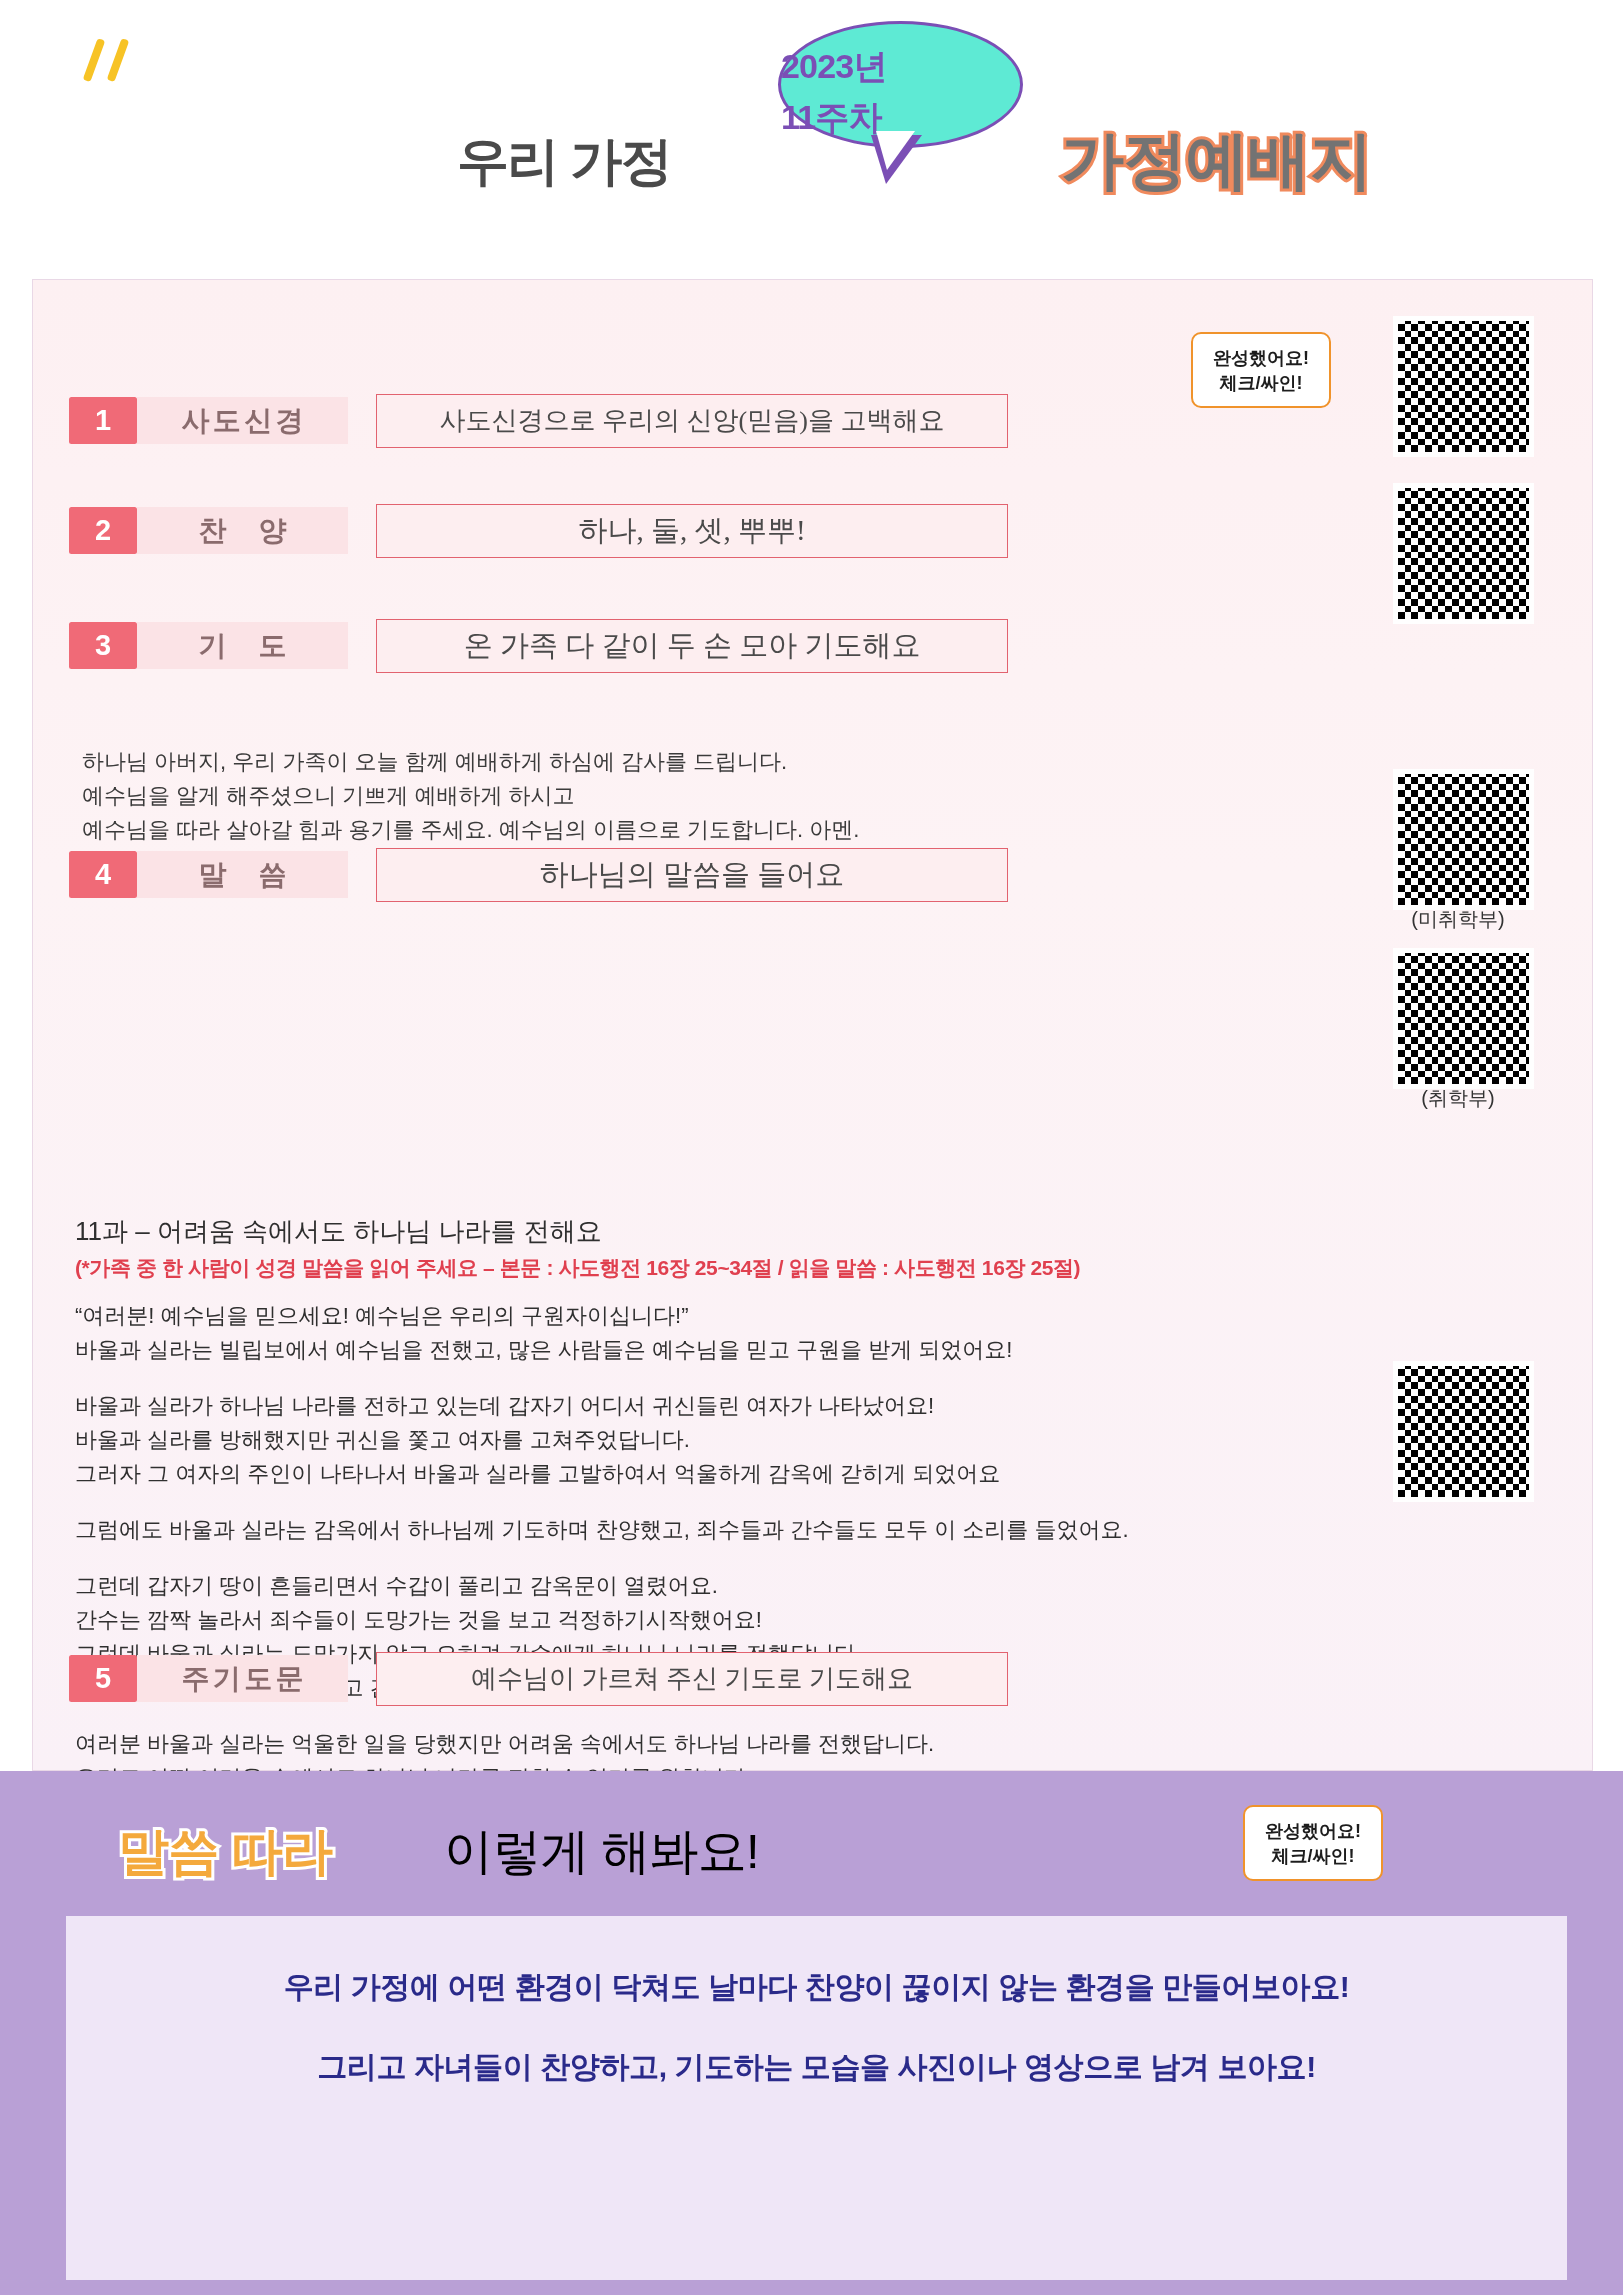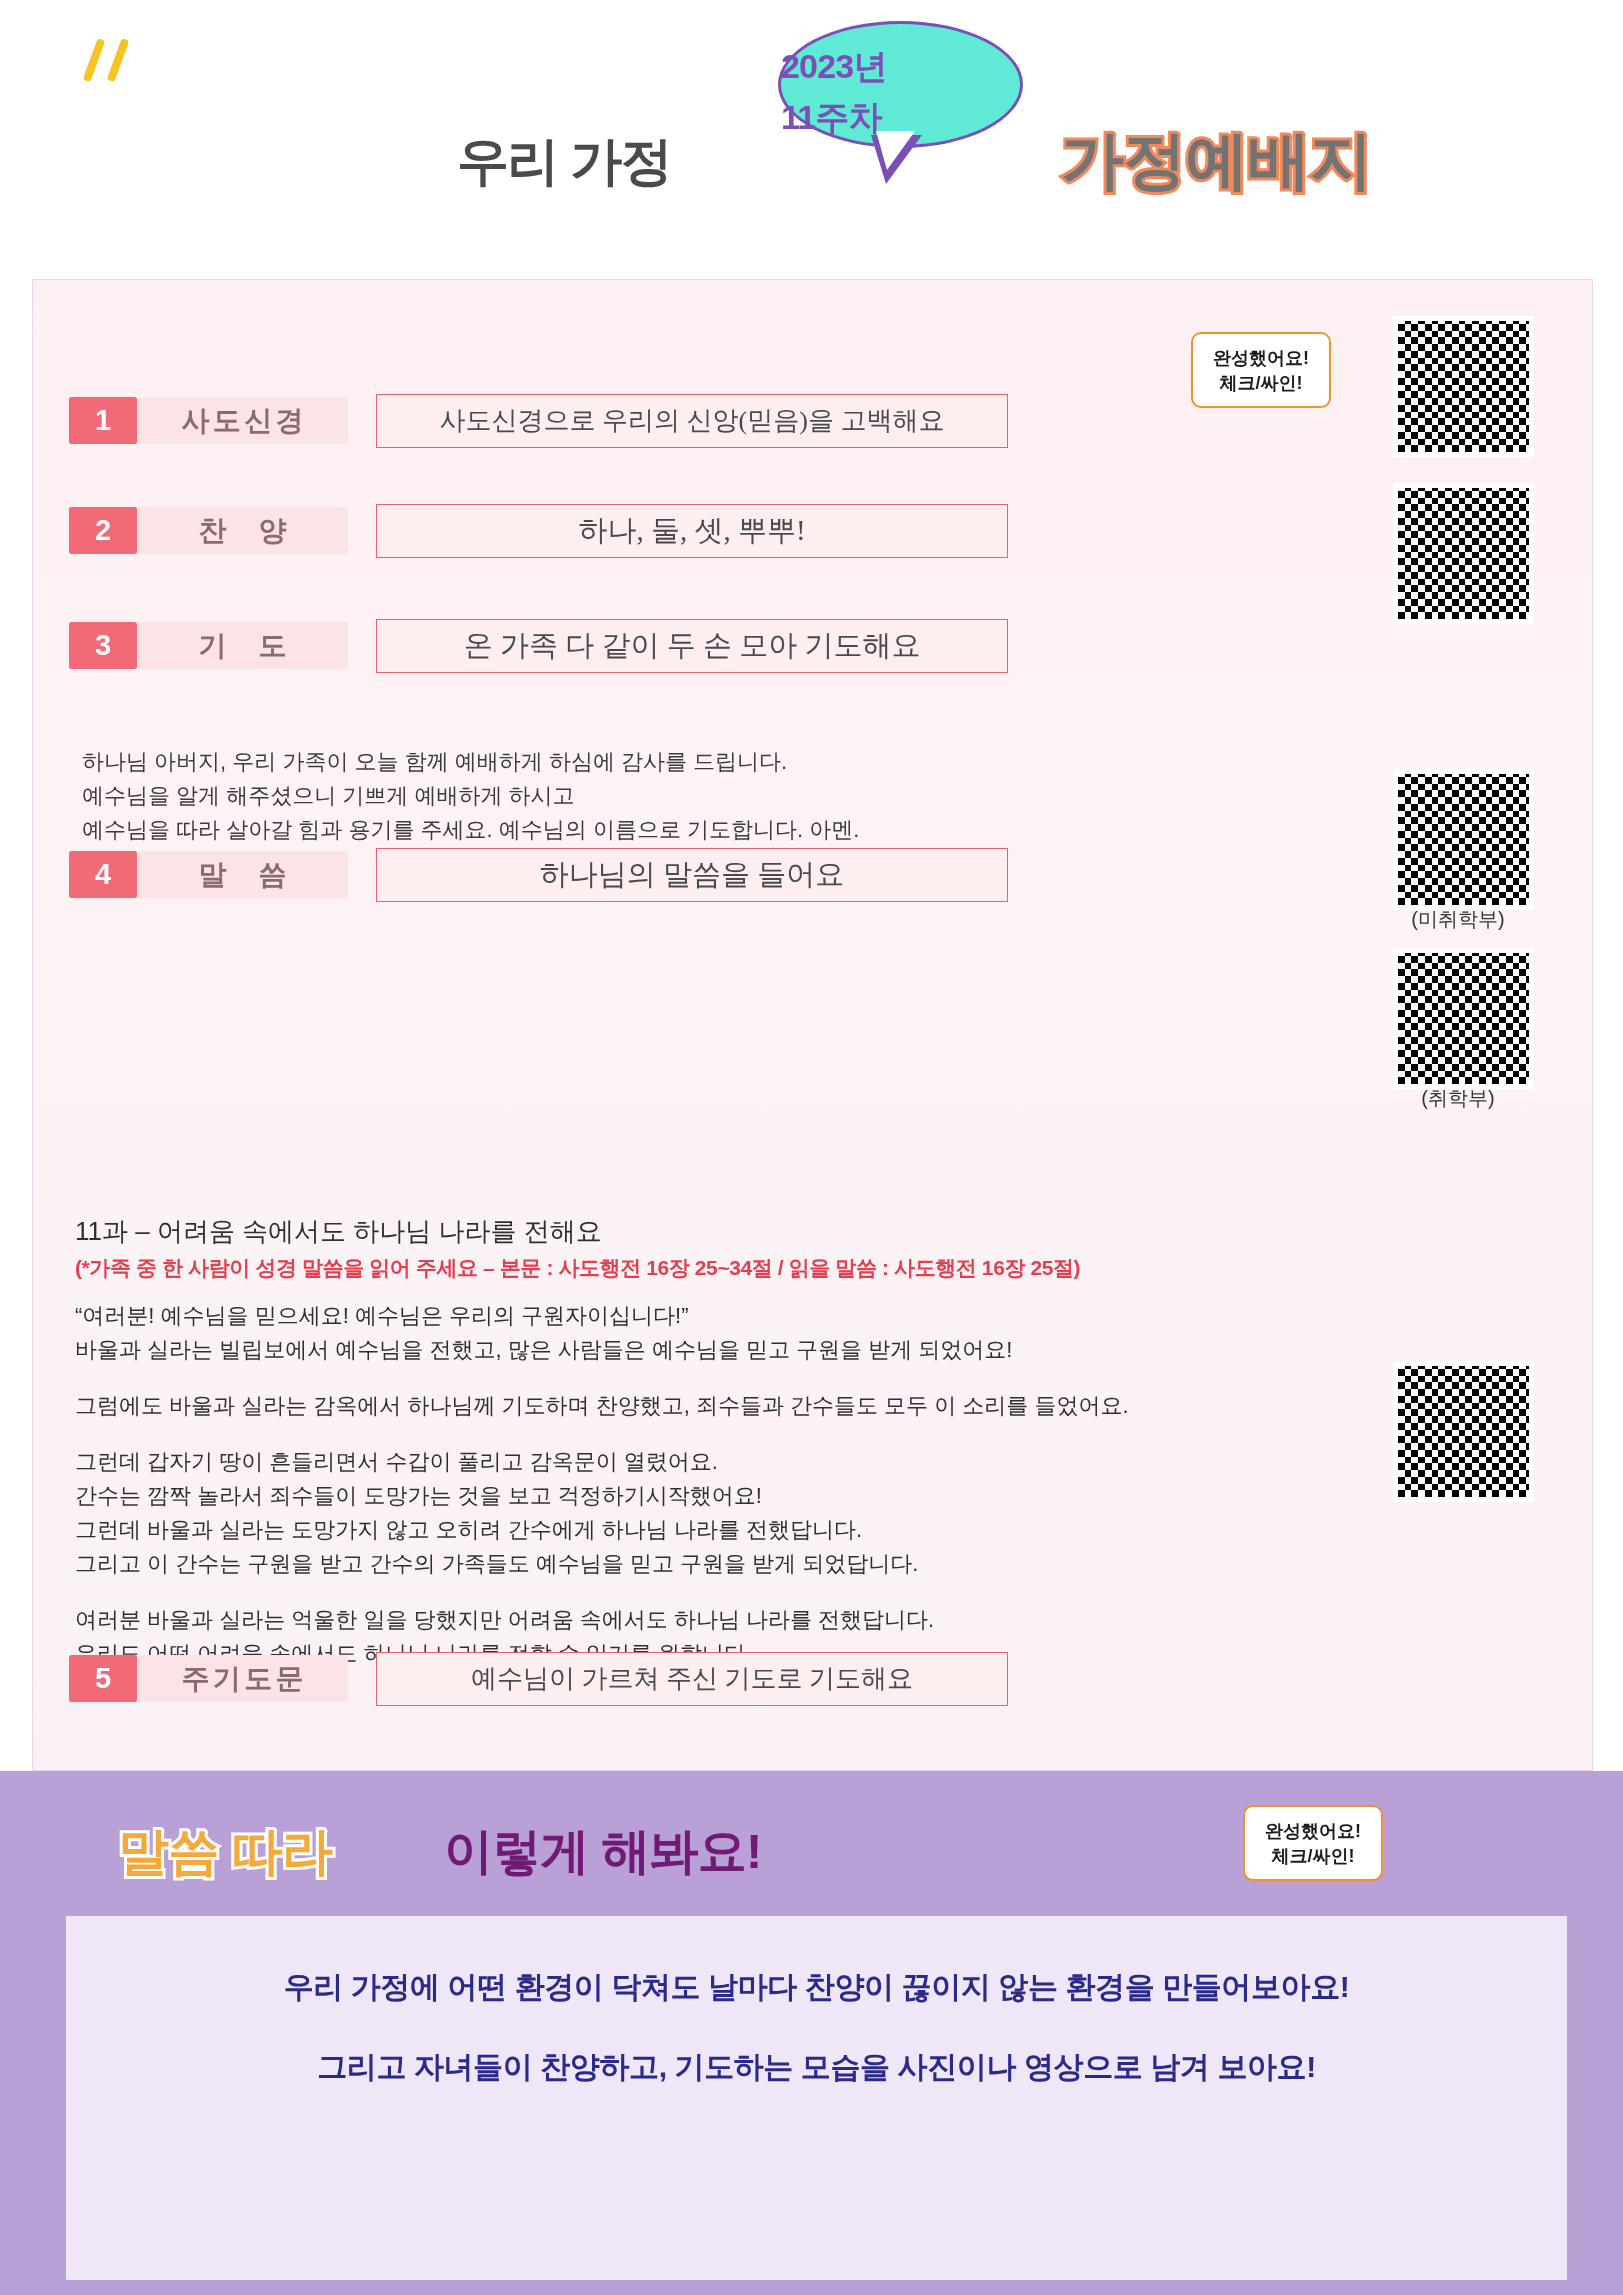--- a/index.html
+++ b/index.html
@@ -284,22 +284,22 @@
     color: #f4a93c;
     -webkit-text-stroke: 6px #ffffff;
     paint-order: stroke fill;
     letter-spacing: -0.8px;
   }
   .bottom-title-2 {
     position: absolute;
     left: 444px;
     top: 48px;
     font-size: 49px;
-    font-weight: bold;
-    color: #701a75;
+    font-weight: normal;
+    color: #000000;
     letter-spacing: -0.8px;
   }
   .bottom-check {
     position: absolute;
     left: 1243px;
     top: 34px;
   }
   .bottom-panel {
     position: absolute;
     left: 66px;
@@ -382,20 +382,23 @@
       <div class="rowlabel">말 씀</div>
       <div class="rowbox big">하나님의 말씀을 들어요</div>
     </div>
 
     <div class="lesson-title">11과 – 어려움 속에서도 하나님 나라를 전해요</div>
     <div class="lesson-sub">(*가족 중 한 사람이 성경 말씀을 읽어 주세요 – 본문 : 사도행전 16장 25~34절 / 읽을 말씀 : 사도행전 16장 25절)</div>
 
     <div class="body-text">
       <p style="white-space: pre-line;">“여러분! 예수님을 믿으세요! 예수님은 우리의 구원자이십니다!”
 바울과 실라는 빌립보에서 예수님을 전했고, 많은 사람들은 예수님을 믿고 구원을 받게 되었어요!</p>
+      <p style="white-space: pre-line;">바울과 실라가 하나님 나라를 전하고 있는데 갑자기 어디서 귀신들린 여자가 나타났어요!
+바울과 실라를 방해했지만 귀신을 쫓고 여자를 고쳐주었답니다.
+그러자 그 여자의 주인이 나타나서 바울과 실라를 고발하여서 억울하게 감옥에 갇히게 되었어요</p>
       <p style="white-space: pre-line;">그럼에도 바울과 실라는 감옥에서 하나님께 기도하며 찬양했고, 죄수들과 간수들도 모두 이 소리를 들었어요.</p>
       <p style="white-space: pre-line;">그런데 갑자기 땅이 흔들리면서 수갑이 풀리고 감옥문이 열렸어요.
 간수는 깜짝 놀라서 죄수들이 도망가는 것을 보고 걱정하기시작했어요!
 그런데 바울과 실라는 도망가지 않고 오히려 간수에게 하나님 나라를 전했답니다.
 그리고 이 간수는 구원을 받고 간수의 가족들도 예수님을 믿고 구원을 받게 되었답니다.</p>
       <p style="white-space: pre-line;">여러분 바울과 실라는 억울한 일을 당했지만 어려움 속에서도 하나님 나라를 전했답니다.
 우리도 어떤 어려움 속에서도 하나님 나라를 전할 수 있기를 원합니다.</p>
     </div>
 
     <div class="row" style="left:36px; top:1370px;">

